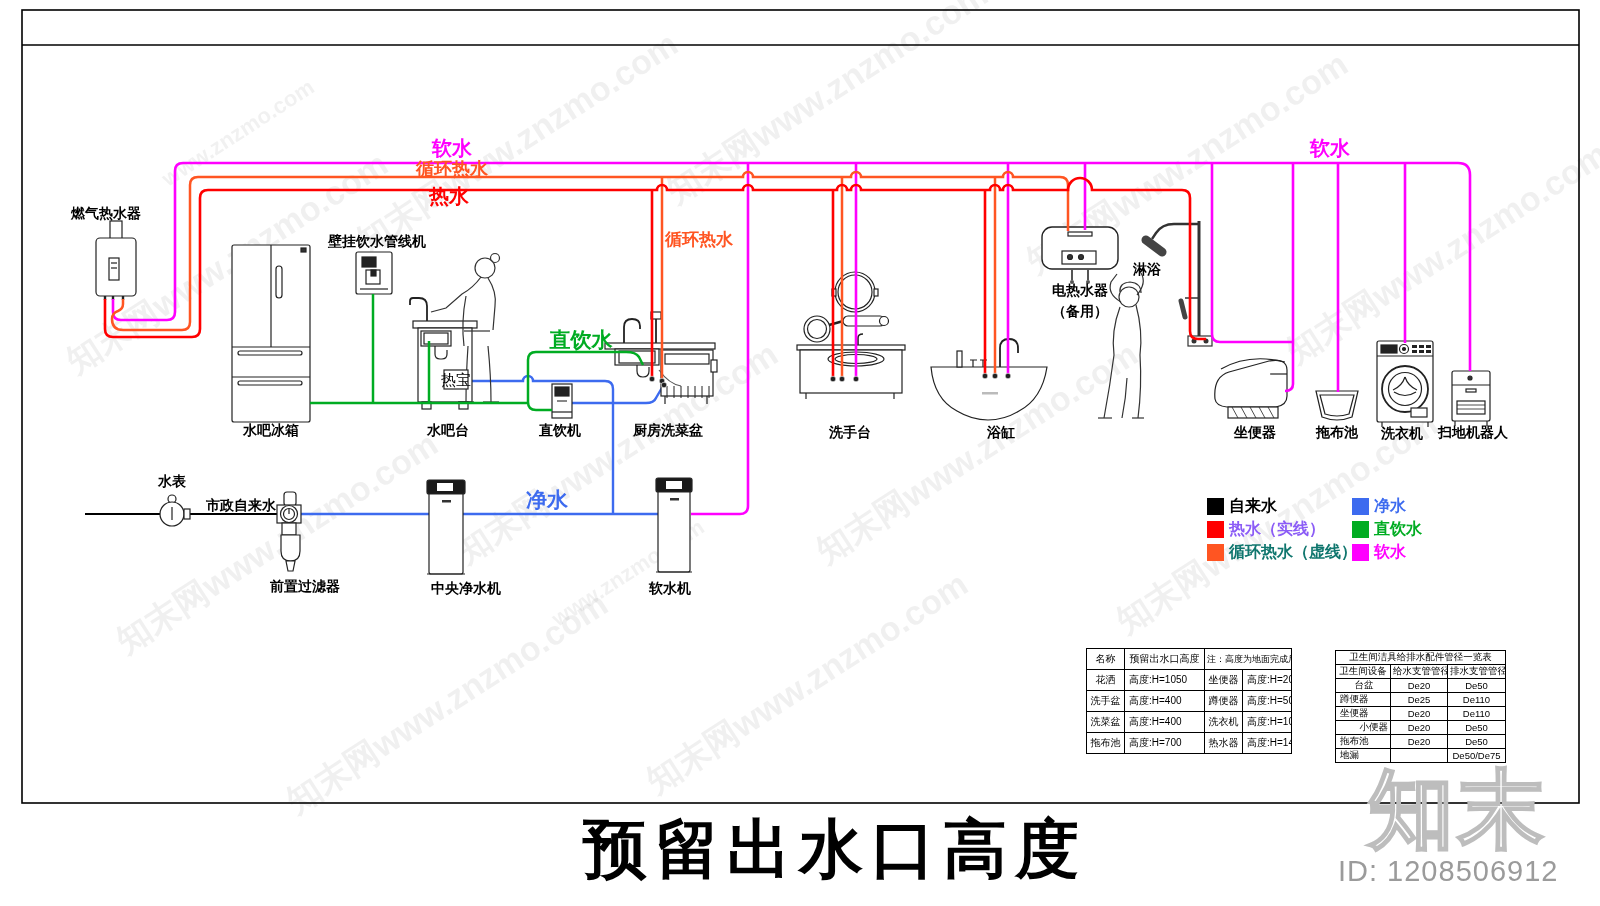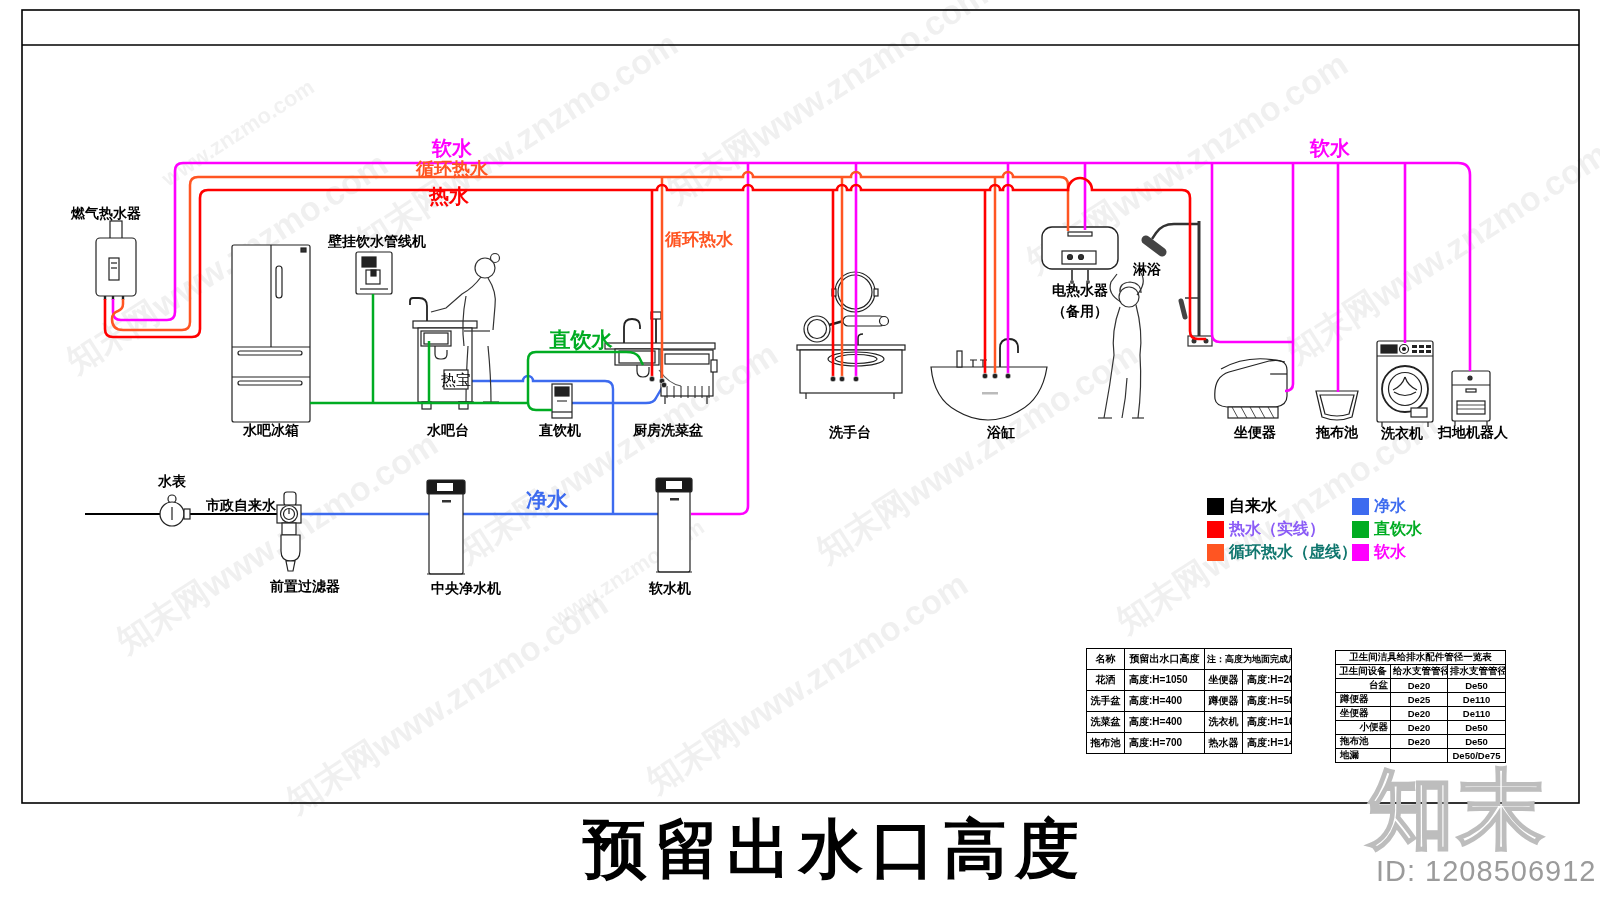--- a/index.html
+++ b/index.html
@@ -24,33 +24,33 @@
   .lg-sq{width:17px;height:17px;margin-right:5px;flex:0 0 auto;}
   .lg-txt{font-size:16px;font-weight:700;white-space:nowrap;}
   .c-tap{background:#000;} .t-tap{color:#000;}
   .c-hot{background:#ff0000;} .t-hot{color:#8b5cf6;}
   .c-circ{background:#ff5522;} .t-circ{color:#0f766e;}
   .c-pur{background:#3d6bef;} .t-pur{color:#3d6bef;}
   .c-dir{background:#00ac22;} .t-dir{color:#00ac22;}
   .c-soft{background:#ff00ff;} .t-soft{color:#ff00ff;}
   
   table.tbl{position:absolute;border-collapse:collapse;table-layout:fixed;background:#fff;}
-  table.tbl td{border:1px solid #000;font-size:10px;font-weight:700;
+  table.tbl td{border:1px solid #000;font-size:10px;font-weight:400;
     padding:0 2px;text-align:center;overflow:hidden;white-space:nowrap;height:20px;}
   #tbl-left{left:1086px;top:648px;width:205px;}
   #tbl-left td.vcell{text-align:left;padding-left:4px;}
   #tbl-right{left:1335px;top:650px;width:170px;}
   #tbl-right td{height:13px;font-size:9.5px;}
   
   #title{position:absolute;left:835px;top:849px;transform:translate(-50%,-50%);
     font-size:64px;font-weight:700;letter-spacing:8px;white-space:nowrap;}
   #znlogo{position:absolute;left:1368px;top:752px;font-size:86px;font-weight:700;
     color:transparent;-webkit-text-stroke:2px #bdbdbd;letter-spacing:4px;white-space:nowrap;}
   #idtext{position:absolute;left:1338px;top:855px;font-size:29px;color:#9b9b9b;
-    letter-spacing:1px;white-space:nowrap;margin-left:38px;}
+    letter-spacing:1px;white-space:nowrap;}
   
   .wm{position:absolute;transform:rotate(-33deg);font-size:34px;font-weight:700;
       color:rgba(60,60,60,0.08);white-space:nowrap;pointer-events:none;}
   .wm2{font-size:22px;color:rgba(60,60,60,0.07);}
 </style>
 </head>
 <body>
 
 <div id="stage">
 
@@ -480,21 +480,21 @@
     <tbody>
         <tr>
           <td colspan="3">卫生间洁具给排水配件管径一览表</td>
         </tr>
     <tr>
       <td>卫生间设备</td>
       <td>给水支管管径(mm)</td>
       <td>排水支管管径(mm)</td>
     </tr>
     <tr>
-          <td style="text-align:right;padding-left:4px">台盆</td>
+          <td style="text-align:center;padding-left:4px">台盆</td>
           <td>De20</td>
           <td>De50</td>
         </tr>
     <tr>
           <td style="text-align:left;padding-left:4px">蹲便器</td>
           <td>De25</td>
           <td>De110</td>
         </tr>
     <tr>
           <td style="text-align:left;padding-left:4px">坐便器</td>

